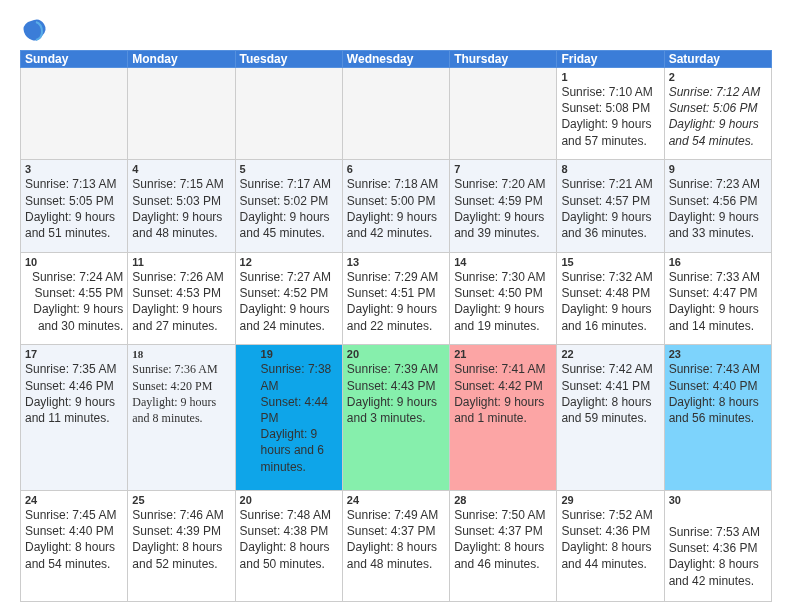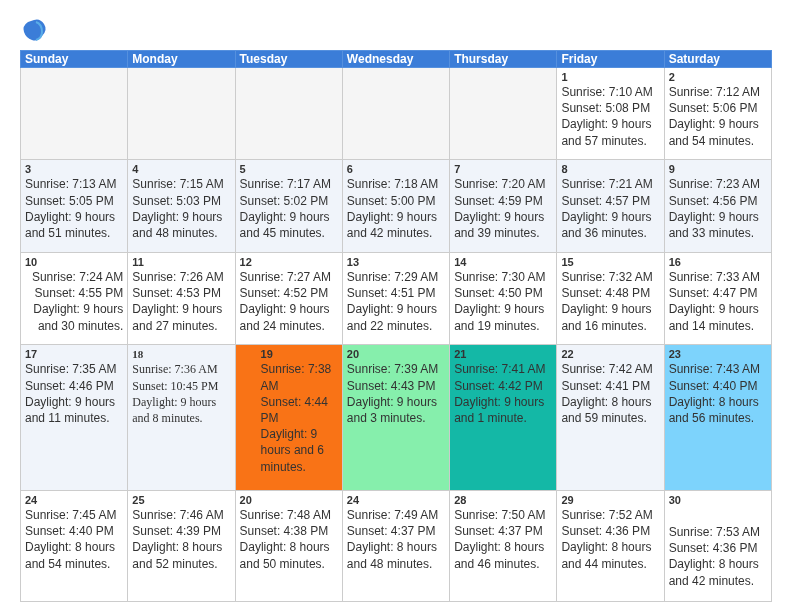--- a/index.html
+++ b/index.html
@@ -144,21 +144,21 @@
           <td class="empty"></td>
           <td class="empty"></td>
           <td>
             <span class="day-number">1</span>
             <div class="day-info" style="white-space: pre-line;">Sunrise: 7:10 AM
 Sunset: 5:08 PM
 Daylight: 9 hours and 57 minutes.</div>
           </td>
           <td>
             <span class="day-number">2</span>
-            <div class="day-info" style="white-space: pre-line;">Sunrise: 7:12 AM
+            <div class="day-info" style="white-space: pre-line; font-style: italic;">Sunrise: 7:12 AM
 Sunset: 5:06 PM
 Daylight: 9 hours and 54 minutes.</div>
           </td>
         </tr>
         <tr>
           <td style="background: rgb(240, 244, 250);">
             <span class="day-number">3</span>
             <div class="day-info" style="white-space: pre-line;">Sunrise: 7:13 AM
 Sunset: 5:05 PM
 Daylight: 9 hours and 51 minutes.</div>
@@ -247,36 +247,36 @@
         <tr>
           <td style="background: rgb(240, 244, 250);">
             <span class="day-number">17</span>
             <div class="day-info" style="white-space: pre-line;">Sunrise: 7:35 AM
 Sunset: 4:46 PM
 Daylight: 9 hours and 11 minutes.</div>
           </td>
           <td style="background: rgb(240, 244, 250); font-family: Liberation Serif, serif;">
             <span class="day-number">18</span>
             <div class="day-info" style="white-space: pre-line;">Sunrise: 7:36 AM
-Sunset: 10:45 PM
+Sunset: 4:20 PM
 Daylight: 9 hours and 8 minutes.</div>
           </td>
-          <td style="background: #f97316; padding-left: 25px;">
+          <td style="background: #0ea5e9; padding-left: 25px;">
             <span class="day-number">19</span>
             <div class="day-info" style="white-space: pre-line;">Sunrise: 7:38 AM
 Sunset: 4:44 PM
 Daylight: 9 hours and 6 minutes.</div>
           </td>
           <td style="background: #86efac;">
             <span class="day-number">20</span>
             <div class="day-info" style="white-space: pre-line;">Sunrise: 7:39 AM
 Sunset: 4:43 PM
 Daylight: 9 hours and 3 minutes.</div>
           </td>
-          <td style="background: #14b8a6;">
+          <td style="background: #fca5a5;">
             <span class="day-number">21</span>
             <div class="day-info" style="white-space: pre-line;">Sunrise: 7:41 AM
 Sunset: 4:42 PM
 Daylight: 9 hours and 1 minute.</div>
           </td>
           <td style="background: rgb(240, 244, 250);">
             <span class="day-number">22</span>
             <div class="day-info" style="white-space: pre-line;">Sunrise: 7:42 AM
 Sunset: 4:41 PM
 Daylight: 8 hours and 59 minutes.</div>

